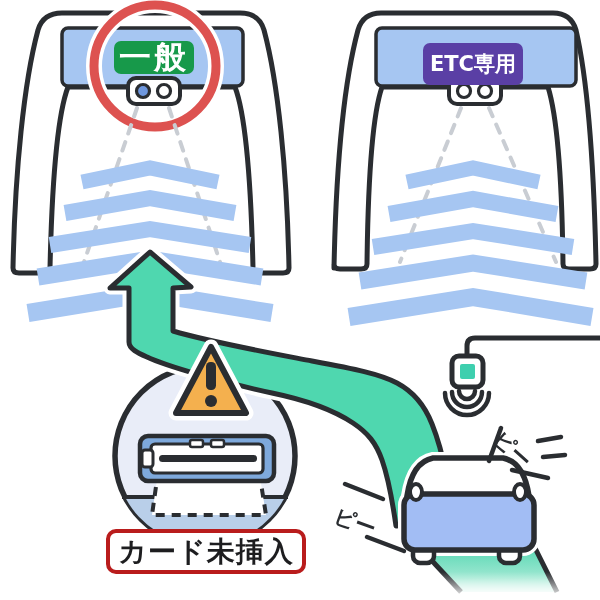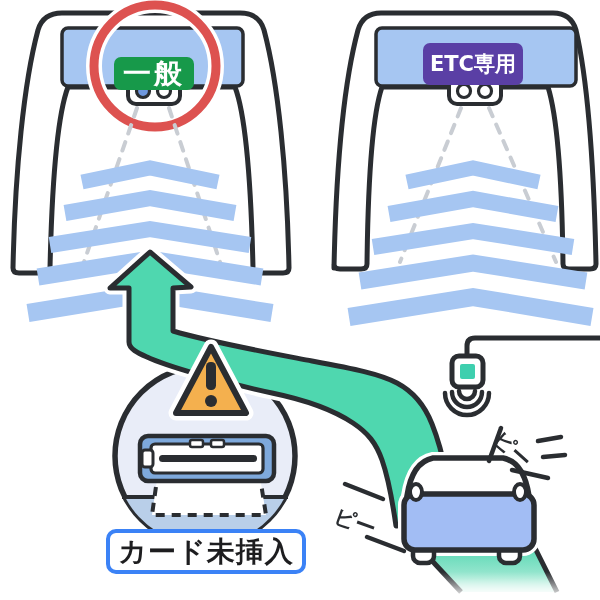--- a/index.html
+++ b/index.html
@@ -2,25 +2,25 @@
 <html><head>
 <meta charset="utf-8">
 <style>
   html,body{margin:0;padding:0;background:#fff;}
   .stage{position:relative;width:600px;height:600px;background:#ffffff;overflow:hidden;
          font-family:"DejaVu Sans","Liberation Sans",sans-serif;}
   .stage svg{position:absolute;left:0;top:0;}
   .sign{position:absolute;display:flex;align-items:center;justify-content:center;
         color:#fff;font-weight:bold;border-radius:7px;}
   .sign-general{left:114px;top:41px;width:80px;height:33px;background:#17994a;
-        font-size:28px;letter-spacing:3px;margin-top:16px;}
+        font-size:32px;letter-spacing:3px;}
   .sign-etc{left:423px;top:43px;width:100px;height:42px;background:#5a3fa5;
         font-size:21px;letter-spacing:0px;}
   .card-label{position:absolute;left:106px;top:529px;width:192px;height:37px;
-        background:#ffffff;border:4px solid #3b82f6;border-radius:10px;
+        background:#ffffff;border:4px solid #b91c1c;border-radius:10px;
         display:flex;align-items:center;justify-content:center;
         font-size:28px;font-weight:bold;color:#1d1d1f;letter-spacing:1px;}
   .beep{position:absolute;font-weight:bold;font-size:21px;color:#2a2d31;
         transform-origin:0 0;white-space:nowrap;}
   .beep-left{left:340px;top:502px;transform:rotate(20deg);}
   .beep-right{left:506px;top:425px;transform:rotate(42deg);}
 </style>
 </head>
 <body>
 

